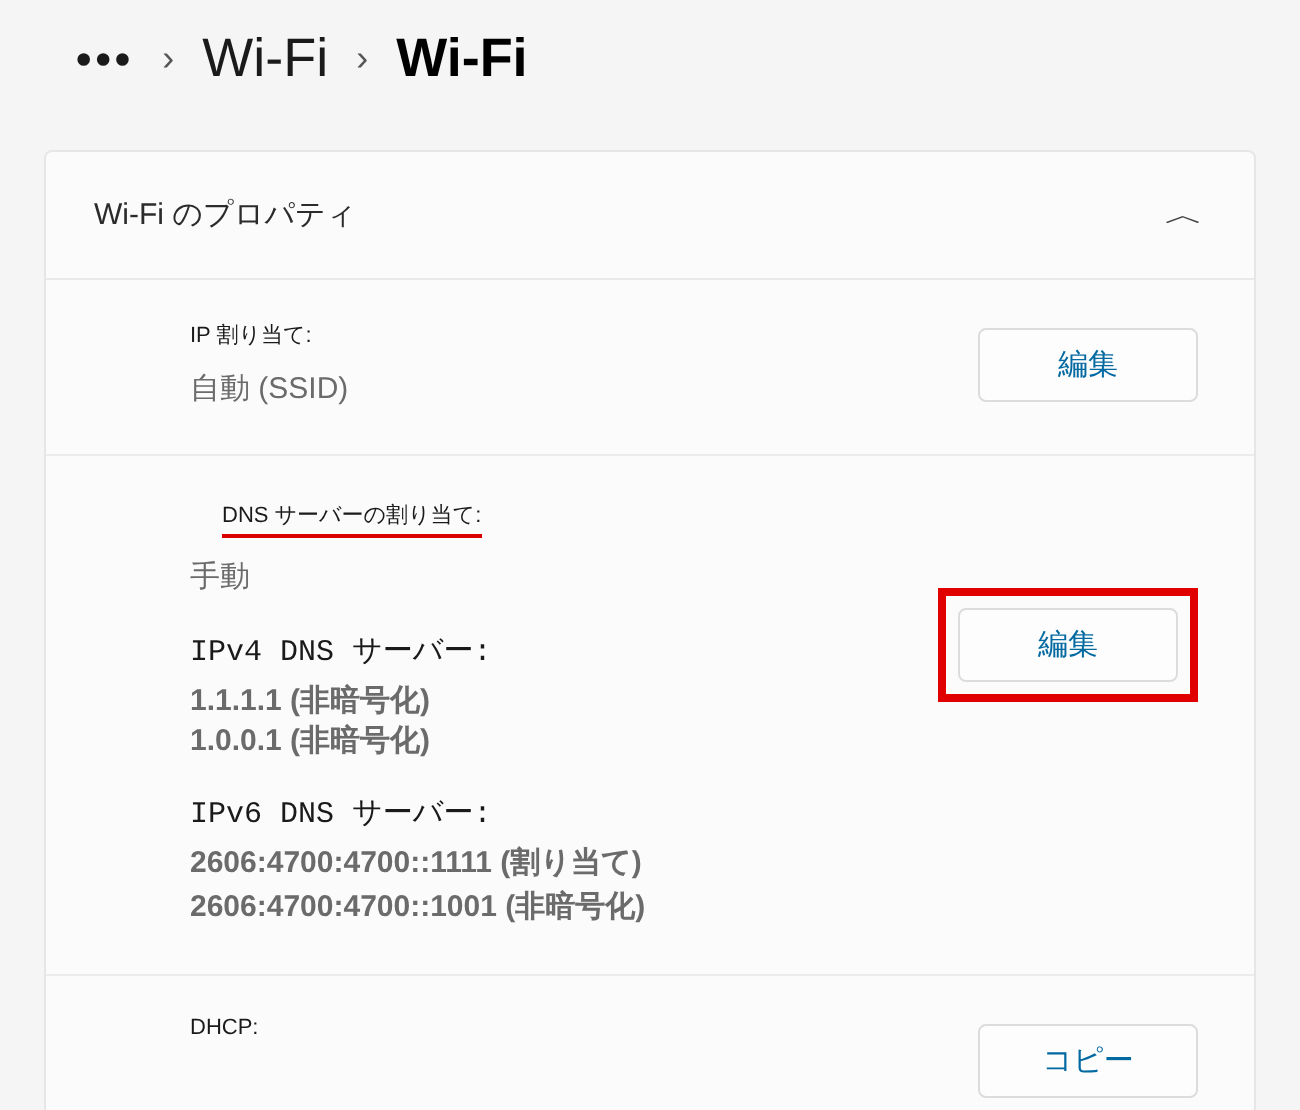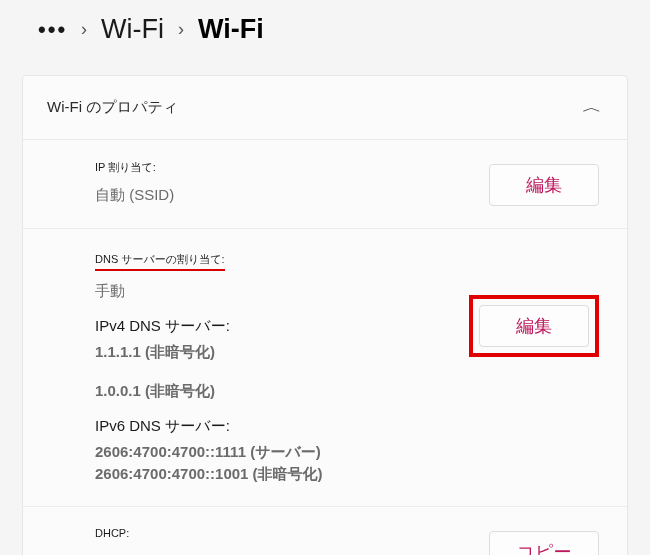--- a/index.html
+++ b/index.html
@@ -53,43 +53,45 @@
   }
   .row:last-child { border-bottom: none; padding-bottom: 8px; }
   .row-left { flex: 1 1 auto; min-width: 0; }
   .row-right { flex: 0 0 auto; padding-top: 4px; }
 
   .prop-label { font-size: 11px; color: #1a1a1a; }
   .prop-label.underlined {
     display: inline-block;
     border-bottom: 2px solid #d90000;
     padding-bottom: 2px;
+    margin-left: 16px;
   }
   .prop-value {
     font-size: 15px;
     color: #6b6b6b;
     margin-top: 10px;
     line-height: 1.35;
   }
   .prop-value.tight { margin-top: 6px; font-weight: bold; }
   .sub-label {
     font-size: 15px;
     color: #1a1a1a;
     margin-top: 16px;
+    font-family: Liberation Mono, monospace;
   }
 
   .btn {
     display: inline-block;
     min-width: 110px;
     padding: 8px 20px;
     background: #fdfdfd;
     border: 1px solid #dcdcdc;
     border-radius: 4px;
-    font-size: 18px;
-    color: #be185d;
+    font-size: 15px;
+    color: #0369a1;
     text-align: center;
     cursor: pointer;
   }
   .btn-highlight {
     padding: 6px;
     border: 4px solid #e10000;
     display: inline-block;
   }
   .row-right.center-align { padding-top: 46px; }
 </style>
@@ -121,24 +123,24 @@
     </div>
   </div>
 
   <div class="row">
     <div class="row-left">
       <div class="prop-label underlined">DNS サーバーの割り当て:</div>
       <div class="prop-value">手動</div>
 
       <div class="sub-label">IPv4 DNS サーバー:</div>
       <div class="prop-value tight">1.1.1.1 (非暗号化)</div>
-      <div class="prop-value tight" style="margin-top:18px">1.0.0.1 (非暗号化)</div>
+      <div class="prop-value tight" style="margin-top:0">1.0.0.1 (非暗号化)</div>
 
       <div class="sub-label">IPv6 DNS サーバー:</div>
-      <div class="prop-value tight">2606:4700:4700::1111 (サーバー)</div>
+      <div class="prop-value tight">2606:4700:4700::1111 (割り当て)</div>
       <div class="prop-value tight" style="margin-top:2px">2606:4700:4700::1001 (非暗号化)</div>
     </div>
     <div class="row-right center-align">
       <div class="btn-highlight">
         <div class="btn">編集</div>
       </div>
     </div>
   </div>
 
   <div class="row">

